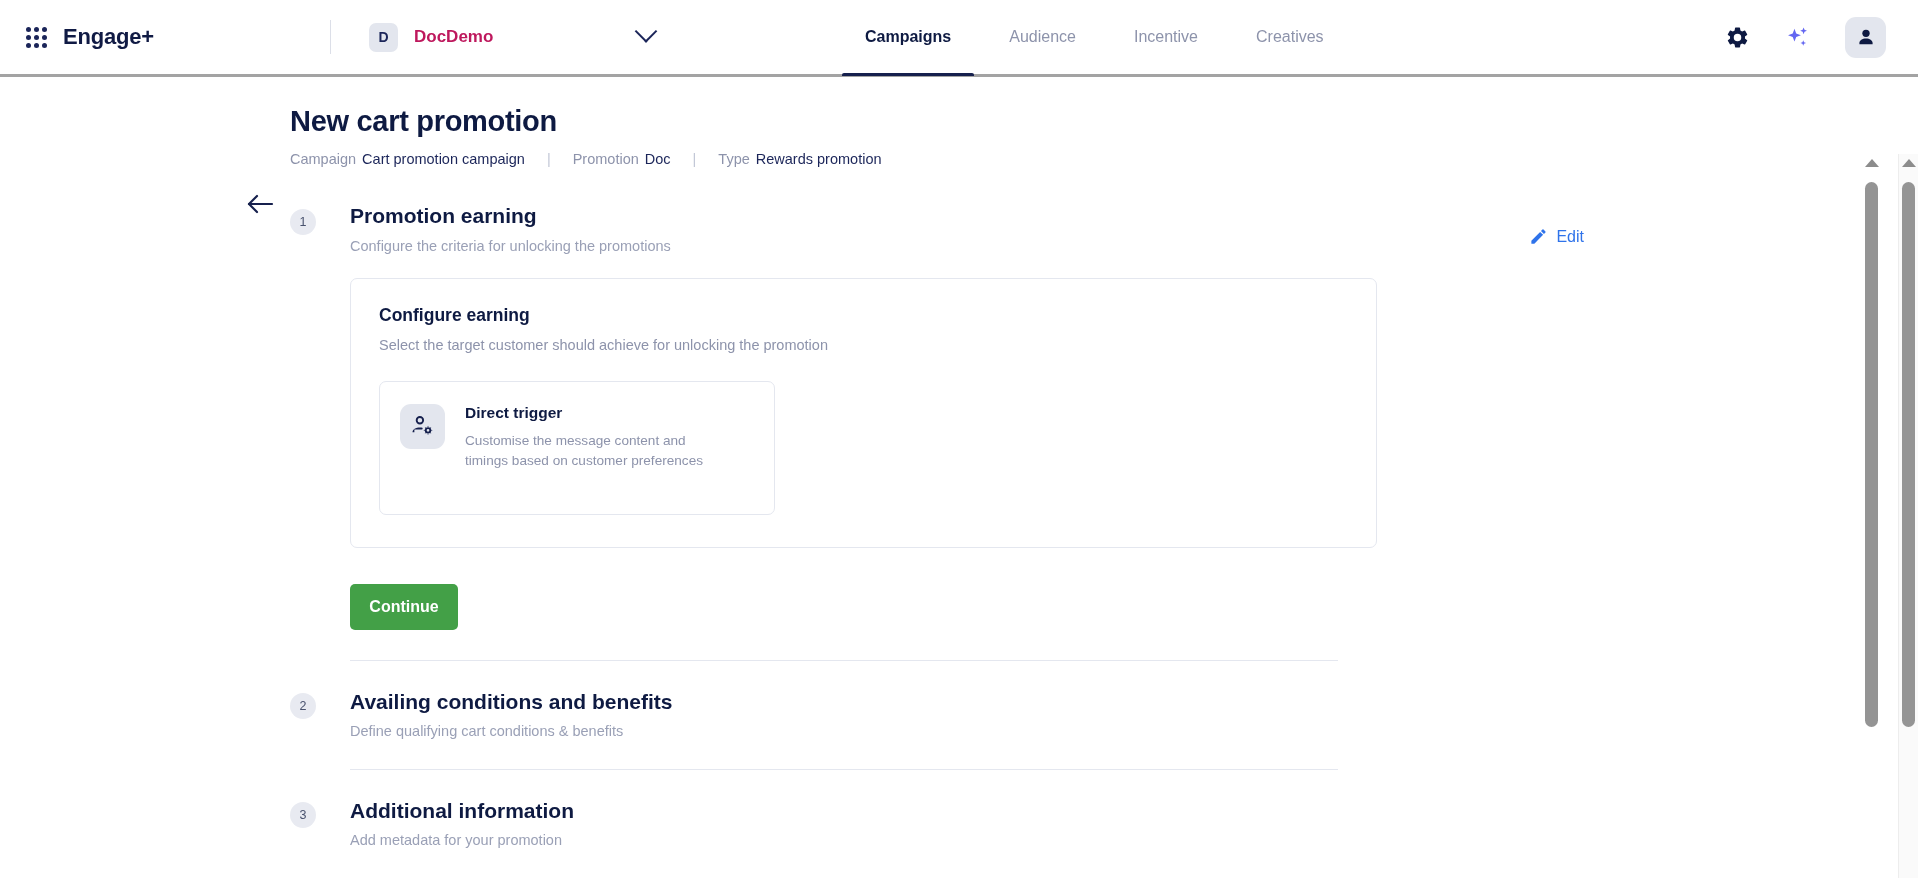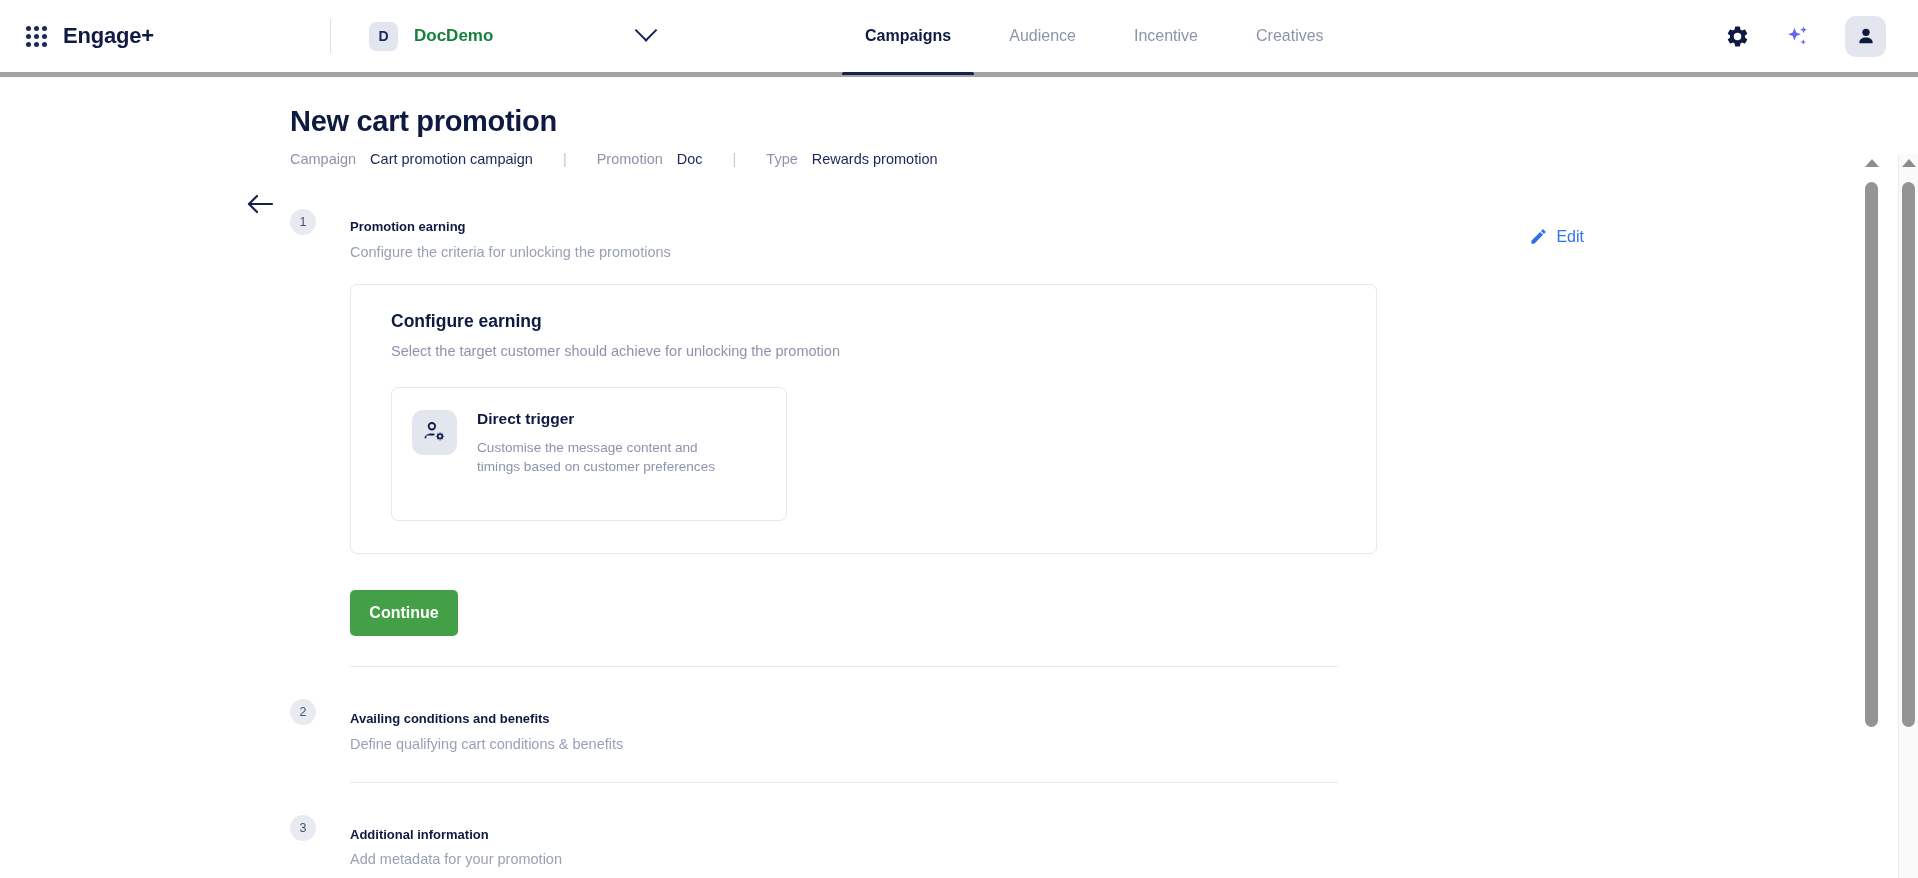--- a/index.html
+++ b/index.html
@@ -11,21 +11,21 @@
     background: #ffffff;
     font-family: "Liberation Sans", sans-serif;
     color: #1b2559;
   }
 
   
   .topbar {
     position: relative;
     height: 77px;
     background: #ffffff;
-    border-bottom: 5px solid #a3a3a3;
+    border-bottom: 3px solid #a3a3a3;
     display: flex;
     align-items: center;
     width: 1918px;
   }
 
   .brand-block {
     display: flex;
     align-items: center;
     gap: 16px;
     padding-left: 26px;
@@ -73,21 +73,21 @@
     border-radius: 7px;
     background: #e3e6ee;
     color: #1b2559;
     font-size: 14px; font-weight: bold;
     display: flex; align-items: center; justify-content: center;
     flex: none;
   }
   .ws-name {
     font-size: 17px;
     font-weight: bold;
-    color: #15803d;
+    color: #be185d;
     flex: 1;
   }
   .chev {
     width: 16px; height: 16px;
     border-right: 2.4px solid #1b2559;
     border-bottom: 2.4px solid #1b2559;
     transform: rotate(45deg) translate(-4px,-4px);
     flex: none;
   }
 
@@ -166,21 +166,21 @@
     color: #0e1a42;
     letter-spacing: -0.3px;
     line-height: 1.15;
   }
 
   .breadcrumb {
     margin-top: 13px;
     display: flex;
     align-items: center;
     font-size: 14.5px;
-    gap: 8px;
+    gap: 0;
     white-space: nowrap;
   }
   .bc-label { color: #8d93ab; }
   .bc-value { color: #1b2559; margin-left: 6px; }
   .bc-sep { color: #c2c7d6; margin: 0 22px; }
 
   .edit-btn {
     position: absolute;
     right: 334px;
     top: 150px;
@@ -207,38 +207,37 @@
     background: #e8eaf1;
     color: #49526e;
     font-size: 12.5px;
     display: flex; align-items: center; justify-content: center;
     flex: none;
     margin-top: 6px;
   }
   .step-body { margin-left: 34px; flex: 1; padding-right: 290px; }
 
   .step-title {
-    font-size: 13px;
+    font-size: 21px;
     font-weight: bold;
     color: #0e1a42;
     line-height: 1.2;
-    margin-top: 16px;
   }
   .step-sub {
     margin-top: 9px;
     font-size: 14.5px;
     color: #9aa0b6;
   }
 
   
   .config-card {
     margin-top: 24px;
     border: 1px solid #e4e7ef;
     border-radius: 7px;
-    padding: 26px 28px 32px 40px;
+    padding: 26px 28px 32px 28px;
     background: #ffffff;
     max-width: 1027px;
   }
   .config-title {
     font-size: 17.5px;
     font-weight: bold;
     color: #0e1a42;
   }
   .config-sub {
     margin-top: 11px;

